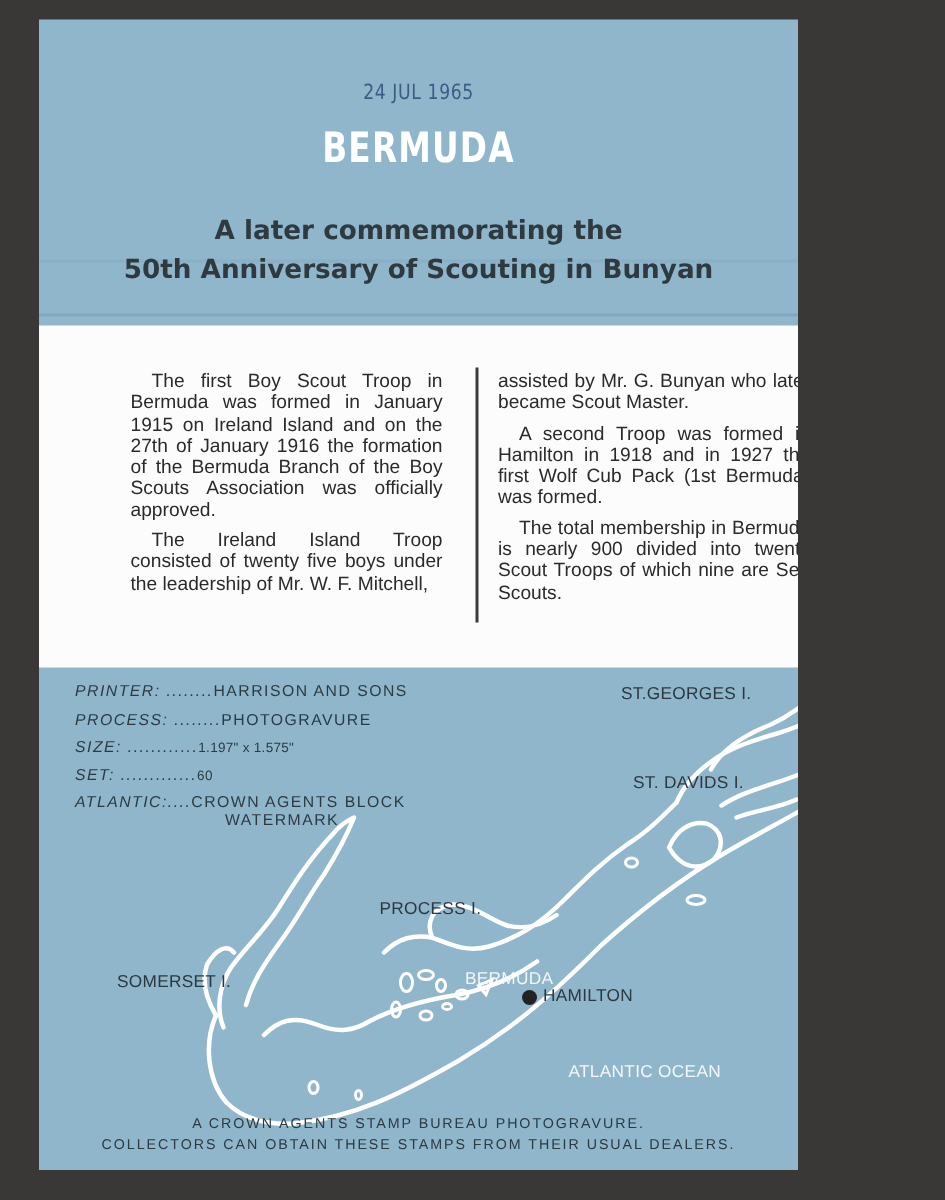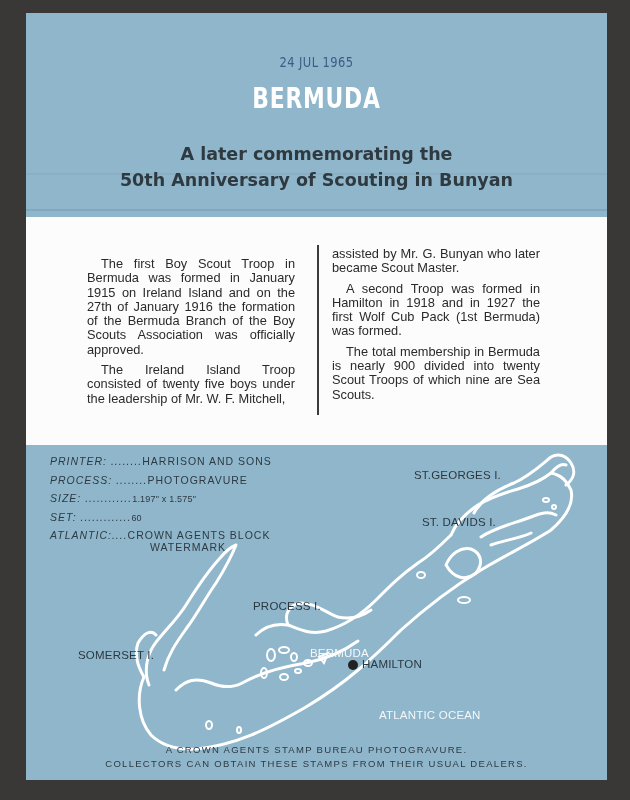--- a/index.html
+++ b/index.html
@@ -6,21 +6,21 @@
     body {
       width: 630px; height: 800px;
       background: #3a3836;
       position: relative;
       overflow: hidden;
       font-family: "Liberation Sans", sans-serif;
     }
     .sheet {
       position: absolute;
       left: 26px; top: 13px;
-      width: 581px; height: 767px;
+      width: 506px; height: 767px;
       background: #8fb6cb;
       overflow: hidden;
     }
     .fold {
       position: absolute; left: 0; width: 100%; height: 2px;
       background: rgba(110,150,175,0.45);
     }
     .date-stamp {
       position: absolute; left: 0; width: 100%; top: 41px;
       text-align: center;
@@ -52,21 +52,21 @@
     }
     .col {
       position: absolute; top: 30px;
       width: 208px;
       font-size: 12.8px; line-height: 14.3px;
       color: #2a2a2a;
       text-align: justify;
     }
     .col p { margin: 0 0 6px 0; text-indent: 14px; }
     .col p.cont { text-indent: 0; }
-    .col-left { left: 61px; margin-top: 10px; }
+    .col-left { left: 61px; }
     .col-right { left: 306px; }
     .divider {
       position: absolute; left: 291px; top: 28px;
       width: 2px; height: 170px;
       background: #3b3b3b;
     }
     .specs {
       position: absolute; left: 24px; top: 442px;
       font-size: 10.5px; letter-spacing: 1px;
       color: #2d3a42;
@@ -156,21 +156,21 @@
       <ellipse cx="272" cy="226" rx="3" ry="2"></ellipse>
       <ellipse cx="183" cy="280" rx="3" ry="4"></ellipse>
       <ellipse cx="213" cy="285" rx="2" ry="3"></ellipse>
       <ellipse cx="395" cy="130" rx="4" ry="3"></ellipse>
       <ellipse cx="438" cy="155" rx="6" ry="3"></ellipse>
       <ellipse cx="520" cy="55" rx="3" ry="2"></ellipse>
       <ellipse cx="528" cy="62" rx="2" ry="2"></ellipse>
     </g>
   </svg>
 
-  <div class="map-label lbl-dark" style="left:388px;top:456px;">ST.GEORGES I.</div>
+  <div class="map-label lbl-dark" style="left:388px;top:444px;">ST.GEORGES I.</div>
   <div class="map-label lbl-dark" style="left:396px;top:503px;">ST. DAVIDS I.</div>
   <div class="map-label lbl-dark" style="left:227px;top:587px;">PROCESS I.</div>
   <div class="map-label lbl-dark" style="left:52px;top:636px;">SOMERSET I.</div>
   <div class="map-label lbl-white" style="left:284px;top:634px;">BERMUDA</div>
   <div class="hamilton-dot" style="left:322px;top:647px;"></div>
   <div class="map-label lbl-dark" style="left:336px;top:645px;">HAMILTON</div>
   <div class="map-label lbl-white" style="left:353px;top:696px;">ATLANTIC OCEAN</div>
 
   <div class="specs">
     <div class="spec-row">

